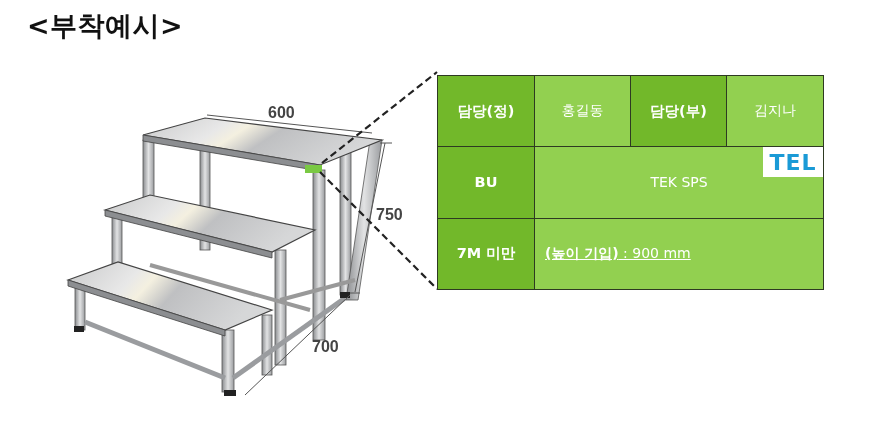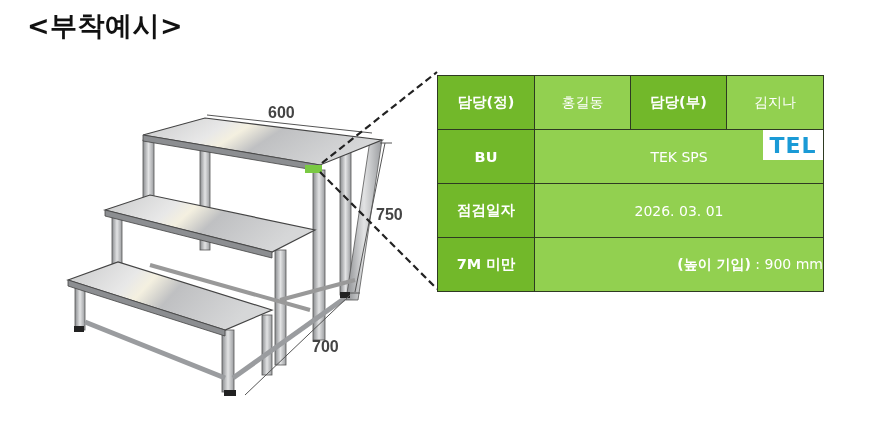--- a/index.html
+++ b/index.html
@@ -3,21 +3,21 @@
 <meta charset="utf-8">
 <style>
   html, body { margin:0; padding:0; background:#ffffff; }
   body { width:881px; height:432px; position:relative; overflow:hidden; font-family:"DejaVu Sans","Liberation Sans",sans-serif; }
   .title { position:absolute; left:27px; top:8px; font-size:27px; font-weight:bold; color:#111; letter-spacing:0.5px; }
   .illus { position:absolute; left:0; top:0; width:881px; height:432px; }
   .tbl { position:absolute; left:437px; top:75px; width:386px; height:215px; border-collapse:collapse; table-layout:fixed; }
   .tbl td { border:1.5px solid #2e3a22; text-align:center; vertical-align:middle; color:#ffffff; font-size:14px; padding:0; height:53px; }
   .tbl td.hd { background:#72b82a; font-weight:bold; font-size:14.5px; }
   .tbl td.vl { background:#92d050; font-weight:normal; }
-  .tbl td.left { text-align:right; padding-left:20px; }
+  .tbl td.left { text-align:left; padding-left:10px;text-decoration:underline; }
   .bu-cell { position:relative; }
   .logo { position:absolute; right:0; top:0; width:60px; height:30px; background:#ffffff; display:flex; align-items:center; justify-content:center; }
   .logo span { color:#1a9ad6; font-weight:bold; font-size:22px; font-family:"DejaVu Sans",sans-serif; letter-spacing:1px; }
   .b { font-weight:bold; }
 </style>
 </head>
 <body>
 
 <div class="title">&lt;부착예시&gt;</div>
 
@@ -102,23 +102,19 @@
   <tr>
     <td class="hd">BU</td>
     <td class="vl bu-cell" colspan="3">
       <span>TEK SPS</span>
       <div class="logo">
             <span>TEL</span>
           </div>
     </td>
   </tr>
   <tr>
-    <td class="hd">점검일자</td>
-    <td class="vl" colspan="3">2026. 03. 01</td>
-  </tr>
-  <tr>
     <td class="hd">7M 미만</td>
     <td class="vl left" colspan="3">
       <span class="b">(높이 기입)</span><span> : 900 mm</span>
     </td>
   </tr>
 </tbody>
   </table>
 
 </body></html>

